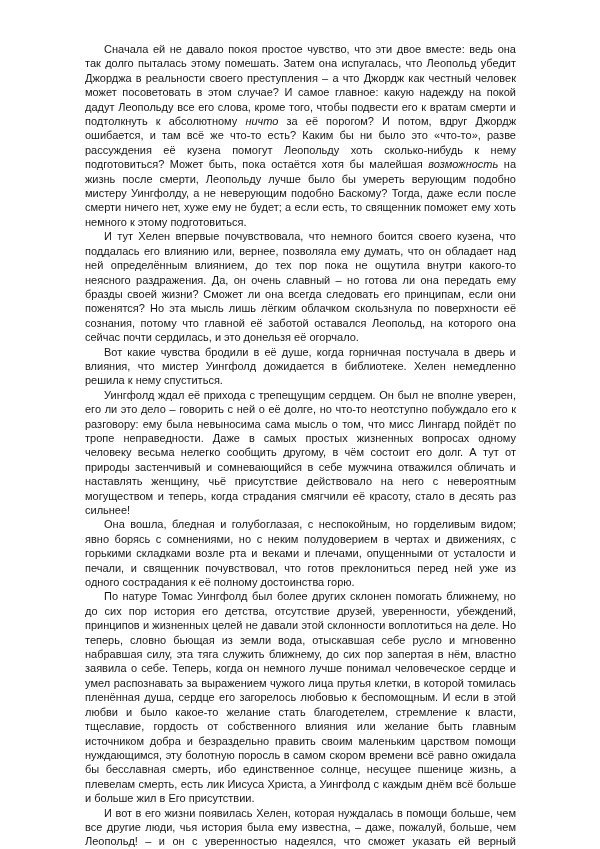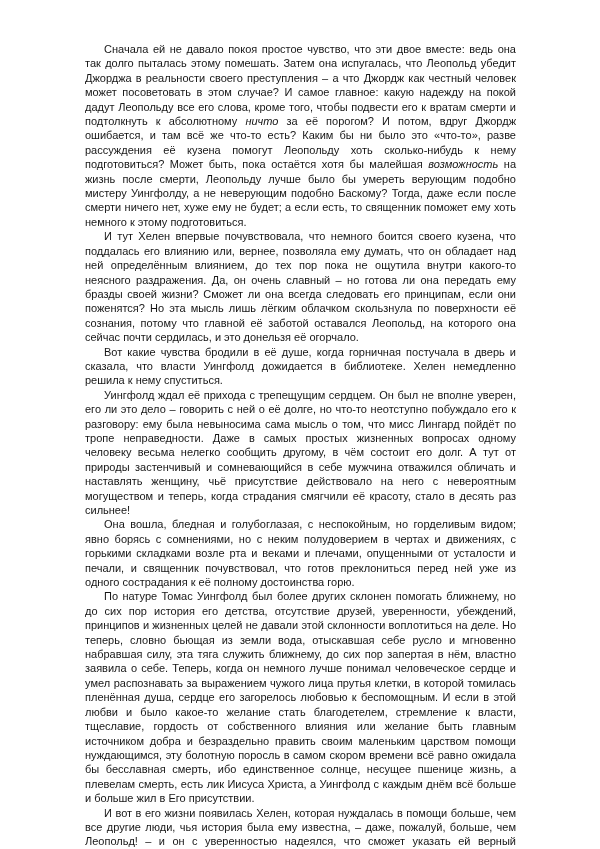--- a/index.html
+++ b/index.html
@@ -32,19 +32,19 @@
     font-style: italic;
   }
 </style>
 </head>
 <body>
 
 <div class="page">
   <div class="text-block">
       <p><span>Сначала ей не давало покоя простое чувство, что эти двое вместе: ведь она так долго пыталась этому помешать. Затем она испугалась, что Леопольд убедит Джорджа в реальности своего преступления – а что Джордж как честный человек может посоветовать в этом случае? И самое главное: какую надежду на покой дадут Леопольду все его слова, кроме того, чтобы подвести его к вратам смерти и подтолкнуть к абсолютному </span><span class="it">ничто</span><span> за её порогом? И потом, вдруг Джордж ошибается, и там всё же что-то есть? Каким бы ни было это «что-то», разве рассуждения её кузена помогут Леопольду хоть сколько-нибудь к нему подготовиться? Может быть, пока остаётся хотя бы малейшая </span><span class="it">возможность</span><span> на жизнь после смерти, Леопольду лучше было бы умереть верующим подобно мистеру Уингфолду, а не неверующим подобно Баскому? Тогда, даже если после смерти ничего нет, хуже ему не будет; а если есть, то священник поможет ему хоть немного к этому подготовиться.</span></p>
       <p><span>И тут Хелен впервые почувствовала, что немного боится своего кузена, что поддалась его влиянию или, вернее, позволяла ему думать, что он обладает над ней определённым влиянием, до тех пор пока не ощутила внутри какого-то неясного раздражения. Да, он очень славный – но готова ли она передать ему бразды своей жизни? Сможет ли она всегда следовать его принципам, если они поженятся? Но эта мысль лишь лёгким облачком скользнула по поверхности её сознания, потому что главной её заботой оставался Леопольд, на которого она сейчас почти сердилась, и это донельзя её огорчало.</span></p>
-      <p><span>Вот какие чувства бродили в её душе, когда горничная постучала в дверь и сказала, что власти Уингфолд дожидается в библиотеке. Хелен немедленно решила к нему спуститься.</span></p>
+      <p><span>Вот какие чувства бродили в её душе, когда горничная постучала в дверь и влияния, что мистер Уингфолд дожидается в библиотеке. Хелен немедленно решила к нему спуститься.</span></p>
       <p><span>Уингфолд ждал её прихода с трепещущим сердцем. Он был не вполне уверен, его ли это дело – говорить с ней о её долге, но что-то неотступно побуждало его к разговору: ему была невыносима сама мысль о том, что мисс Лингард пойдёт по тропе неправедности. Даже в самых простых жизненных вопросах одному человеку весьма нелегко сообщить другому, в чём состоит его долг. А тут от природы застенчивый и сомневающийся в себе мужчина отважился обличать и наставлять женщину, чьё присутствие действовало на него с невероятным могуществом и теперь, когда страдания смягчили её красоту, стало в десять раз сильнее!</span></p>
       <p><span>Она вошла, бледная и голубоглазая, с неспокойным, но горделивым видом; явно борясь с сомнениями, но с неким полудоверием в чертах и движениях, с горькими складками возле рта и веками и плечами, опущенными от усталости и печали, и священник почувствовал, что готов преклониться перед ней уже из одного сострадания к её полному достоинства горю.</span></p>
       <p><span>По натуре Томас Уингфолд был более других склонен помогать ближнему, но до сих пор история его детства, отсутствие друзей, уверенности, убеждений, принципов и жизненных целей не давали этой склонности воплотиться на деле. Но теперь, словно бьющая из земли вода, отыскавшая себе русло и мгновенно набравшая силу, эта тяга служить ближнему, до сих пор запертая в нём, властно заявила о себе. Теперь, когда он немного лучше понимал человеческое сердце и умел распознавать за выражением чужого лица прутья клетки, в которой томилась пленённая душа, сердце его загорелось любовью к беспомощным. И если в этой любви и было какое-то желание стать благодетелем, стремление к власти, тщеславие, гордость от собственного влияния или желание быть главным источником добра и безраздельно править своим маленьким царством помощи нуждающимся, эту болотную поросль в самом скором времени всё равно ожидала бы бесславная смерть, ибо единственное солнце, несущее пшенице жизнь, а плевелам смерть, есть лик Иисуса Христа, а Уингфолд с каждым днём всё больше и больше жил в Его присутствии.</span></p>
       <p><span>И вот в его жизни появилась Хелен, которая нуждалась в помощи больше, чем все другие люди, чья история была ему известна, – даже, пожалуй, больше, чем Леопольд! – и он с уверенностью надеялся, что сможет указать ей верный источник сил и света. Но теперь, когда она стояла перед ним, измученная, заплаканная и гордая, явно обвиняя его в</span></p>
     </div>
 </div>
 
 </body></html>

